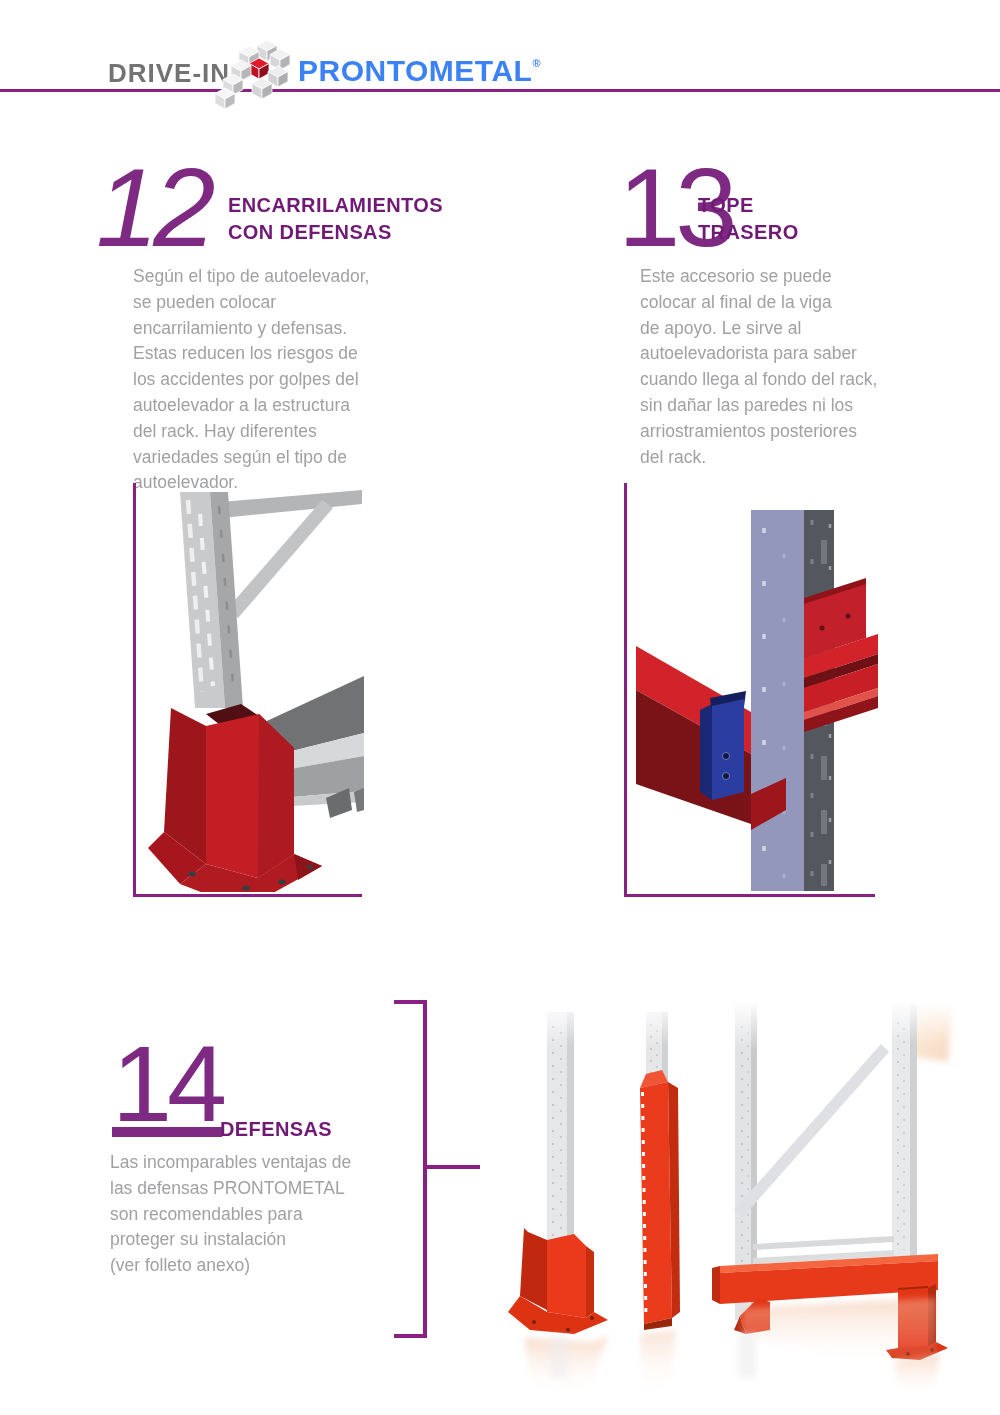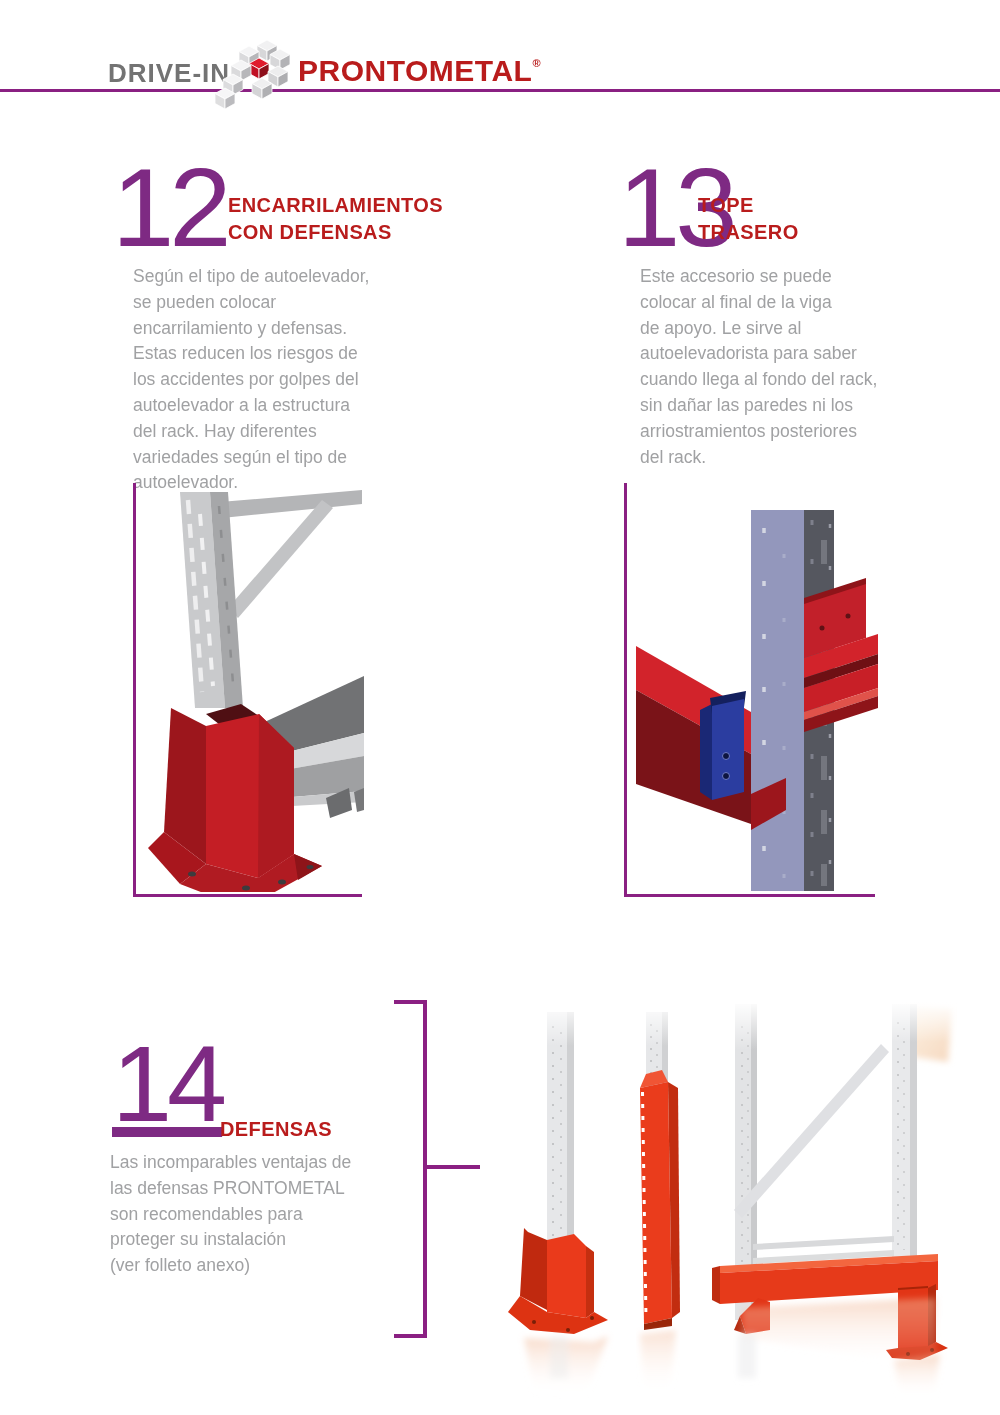--- a/index.html
+++ b/index.html
@@ -3,27 +3,27 @@
 <meta charset="utf-8">
 <style>
   html,body{margin:0;padding:0;}
   body{
     width:1000px;height:1415px;position:relative;background:#ffffff;
     font-family:"Liberation Sans",sans-serif;overflow:hidden;
   }
   .abs{position:absolute;}
   
   .drivein{left:108px;top:58px;font-size:26px;font-weight:bold;color:#737373;letter-spacing:1px;}
-  .brand{left:298px;top:54px;font-size:30px;font-weight:bold;color:#b91c1c;letter-spacing:.5px;}
+  .brand{left:298px;top:54px;font-size:30px;font-weight:bold;color:#3b82f6;letter-spacing:.5px;}
   .brand sup{font-size:11px;vertical-align:14px;}
   .header-rule{left:0;top:89px;width:1000px;height:3px;background:#8a2082;}
   .logo-svg{left:211px;top:36px;z-index:5;}
   
   .num{color:#7e2a83;font-size:112px;line-height:.82;letter-spacing:-5px;}
-  .sec-title{color:#b91c1c;font-size:20px;font-weight:bold;line-height:27px;letter-spacing:.4px;white-space:pre-line;}
+  .sec-title{color:#701a75;font-size:20px;font-weight:bold;line-height:27px;letter-spacing:.4px;white-space:pre-line;}
   .body-text{color:#a0a1a3;font-size:17.5px;line-height:25.8px;white-space:pre-line;}
   
   .pline{background:#8a2082;}
   
   svg{display:block;}
 </style>
 </head>
 <body>
 
 <div class="abs header-rule"></div>
@@ -77,21 +77,21 @@
     <g transform="translate(4,52)">
         <polygon points="10,0 20,5.5 10,11 0,5.5" fill="#f6f6f7"></polygon>
         <polygon points="0,5.5 10,11 10,21 0,15.5" fill="#dededf"></polygon>
         <polygon points="20,5.5 20,15.5 10,21 10,11" fill="#bbbbbe"></polygon>
       </g>
   </g>
 </svg>
 
 <div class="abs brand"><span>PRONTOMETAL</span><sup>®</sup></div>
 
-<div class="abs num" style="left:112px;top:162px;">12</div>
+<div class="abs num" style="left:96px;top:162px;font-style:italic;">12</div>
 <div class="abs sec-title" style="left:228px;top:192px;">ENCARRILAMIENTOS
 CON DEFENSAS</div>
 <div class="abs body-text" style="left:118px;top:264px;width:300px;margin-left:15px;">Según el tipo de autoelevador,
 se pueden colocar
 encarrilamiento y defensas.
 Estas reducen los riesgos de
 los accidentes por golpes del
 autoelevador a la estructura
 del rack. Hay diferentes
 variedades según el tipo de

